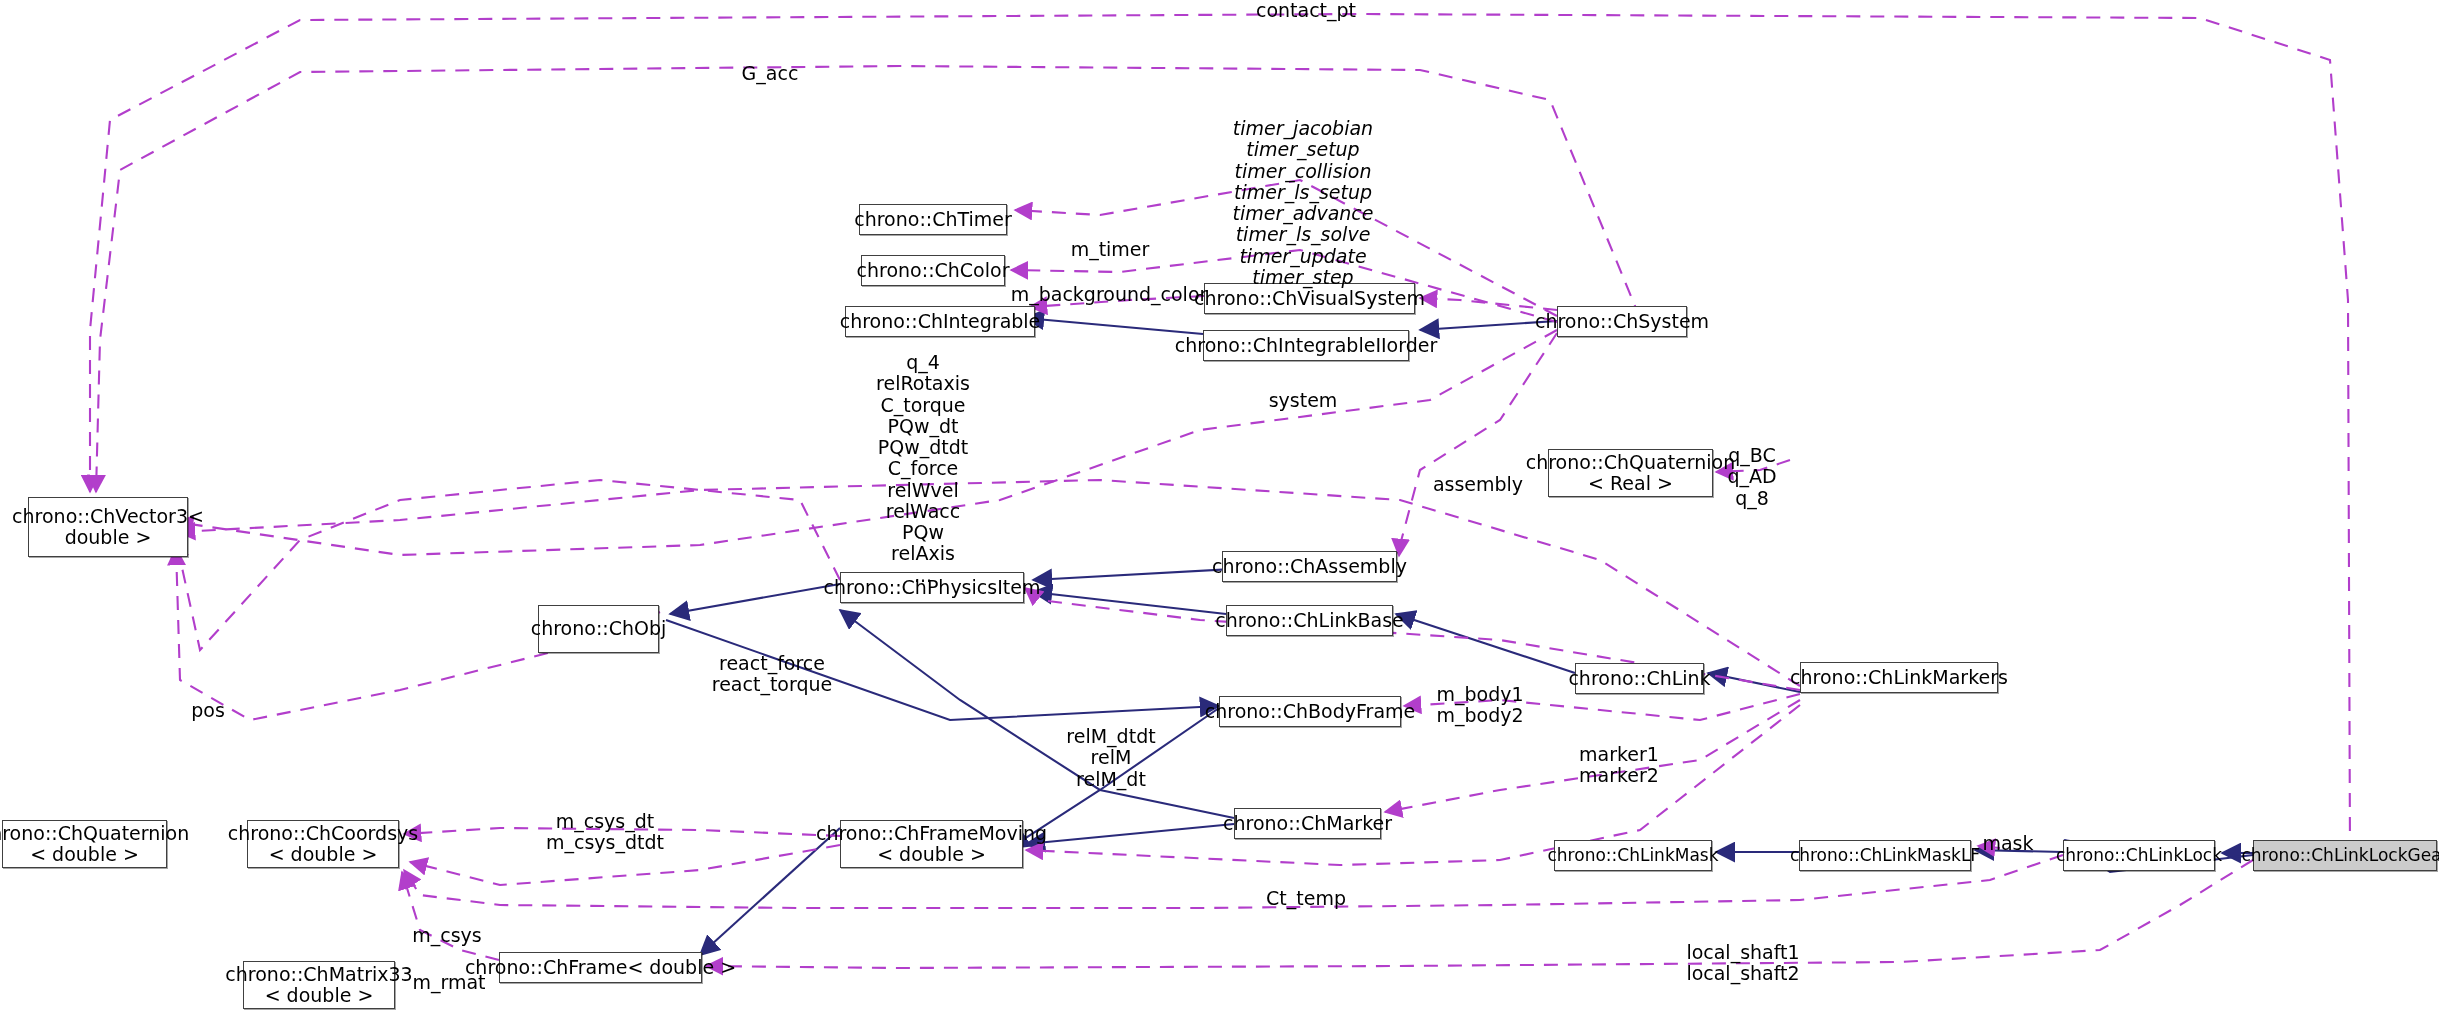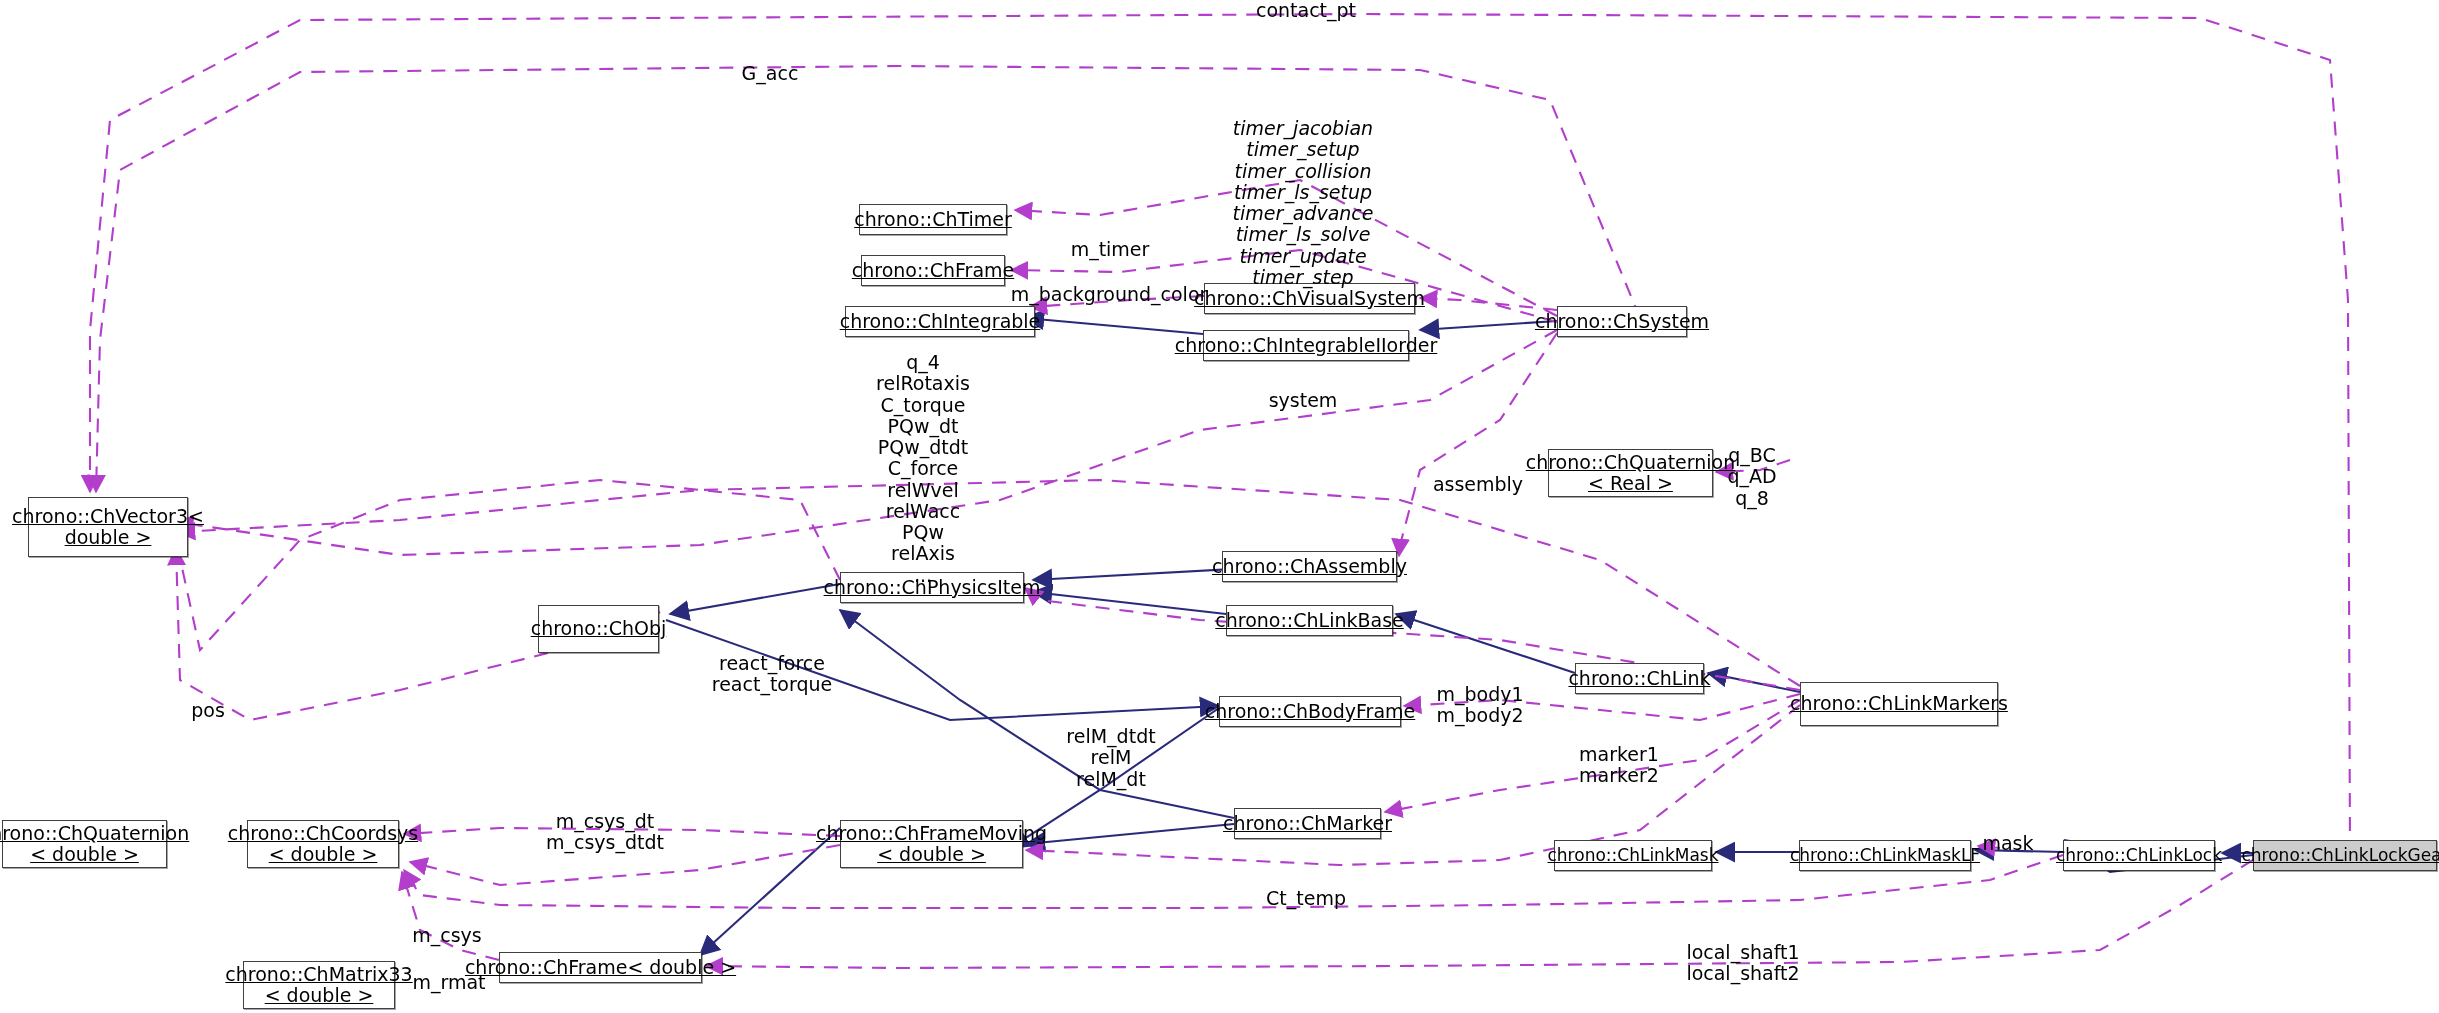--- a/index.html
+++ b/index.html
@@ -19,21 +19,20 @@
     color:#000000;
     display:flex;
     align-items:center;
     justify-content:center;
     text-align:center;
     line-height:1.12;
     font-size:19px;
     white-space:pre;
     z-index:5;
     box-shadow:1px 1px 0 rgba(0,0,0,0.35);
-    text-decoration:underline;
   }
   .node.hl{background:#cccccc;border-color:#404040;}
   .node.small{font-size:17px;}
   .edgelabel{
     position:absolute;
     color:#000000;
     font-size:19px;
     line-height:1.12;
     text-align:center;
     white-space:pre;
@@ -107,35 +106,35 @@
 
       <path d="M499,960 L460,950 L420,930 L402,872"></path>
       <path d="M395,980 L300,975 L270,1000"></path>
 
       <path d="M840,580 L820,540 L800,500 L600,480 L400,500 L300,540 L200,650 L176,540"></path>
       <path d="M660,612 L600,640 L400,690 L250,720 L180,680 L176,548"></path>
     </g>
   </svg>
 
   <div class="node" style="left:859px;top:204px;width:148px;height:31px;"><span>chrono::ChTimer</span></div>
-  <div class="node" style="left:861px;top:255px;width:144px;height:31px;"><span>chrono::ChFrame</span></div>
+  <div class="node" style="left:861px;top:255px;width:144px;height:31px;"><span>chrono::ChColor</span></div>
   <div class="node" style="left:1204px;top:283px;width:211px;height:31px;"><span>chrono::ChVisualSystem</span></div>
   <div class="node" style="left:845px;top:306px;width:190px;height:31px;"><span>chrono::ChIntegrable</span></div>
   <div class="node" style="left:1203px;top:330px;width:206px;height:31px;"><span>chrono::ChIntegrableIIorder</span></div>
   <div class="node" style="left:1557px;top:306px;width:130px;height:31px;"><span>chrono::ChSystem</span></div>
   <div class="node" style="left:1548px;top:449px;width:165px;height:48px;text-align:center;"><span>chrono::ChQuaternion
 &lt; Real &gt;</span></div>
   <div class="node" style="left:28px;top:497px;width:160px;height:60px;"><span>chrono::ChVector3&lt;
 double &gt;</span></div>
   <div class="node" style="left:1222px;top:551px;width:175px;height:31px;"><span>chrono::ChAssembly</span></div>
   <div class="node" style="left:840px;top:572px;width:184px;height:31px;"><span>chrono::ChPhysicsItem</span></div>
   <div class="node" style="left:538px;top:605px;width:121px;height:48px;"><span>chrono::ChObj</span></div>
   <div class="node" style="left:1226px;top:605px;width:167px;height:31px;align-items:center;"><span>chrono::ChLinkBase</span></div>
   <div class="node" style="left:1575px;top:663px;width:129px;height:31px;"><span>chrono::ChLink</span></div>
-  <div class="node" style="left:1800px;top:682px;width:198px;height:44px;"><span>chrono::ChLinkMarkers</span></div>
+  <div class="node" style="left:1800px;top:662px;width:198px;height:31px;"><span>chrono::ChLinkMarkers</span></div>
   <div class="node" style="left:1219px;top:696px;width:182px;height:31px;"><span>chrono::ChBodyFrame</span></div>
   <div class="node" style="left:1234px;top:808px;width:147px;height:31px;"><span>chrono::ChMarker</span></div>
   <div class="node" style="left:2px;top:820px;width:165px;height:48px;"><span>chrono::ChQuaternion
 &lt; double &gt;</span></div>
   <div class="node" style="left:247px;top:820px;width:152px;height:48px;"><span>chrono::ChCoordsys
 &lt; double &gt;</span></div>
   <div class="node" style="left:840px;top:820px;width:183px;height:48px;"><span>chrono::ChFrameMoving
 &lt; double &gt;</span></div>
   <div class="node small" style="left:1554px;top:840px;width:158px;height:31px;"><span>chrono::ChLinkMask</span></div>
   <div class="node small" style="left:1799px;top:840px;width:172px;height:31px;"><span>chrono::ChLinkMaskLF</span></div>

